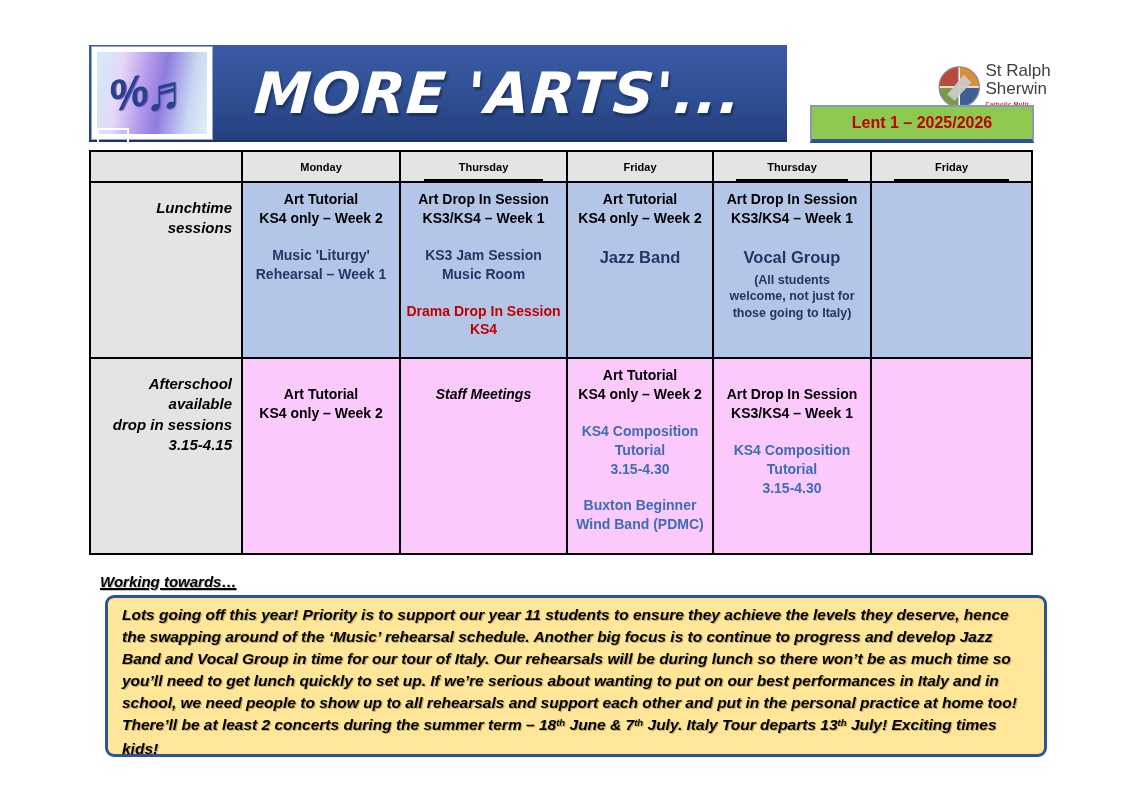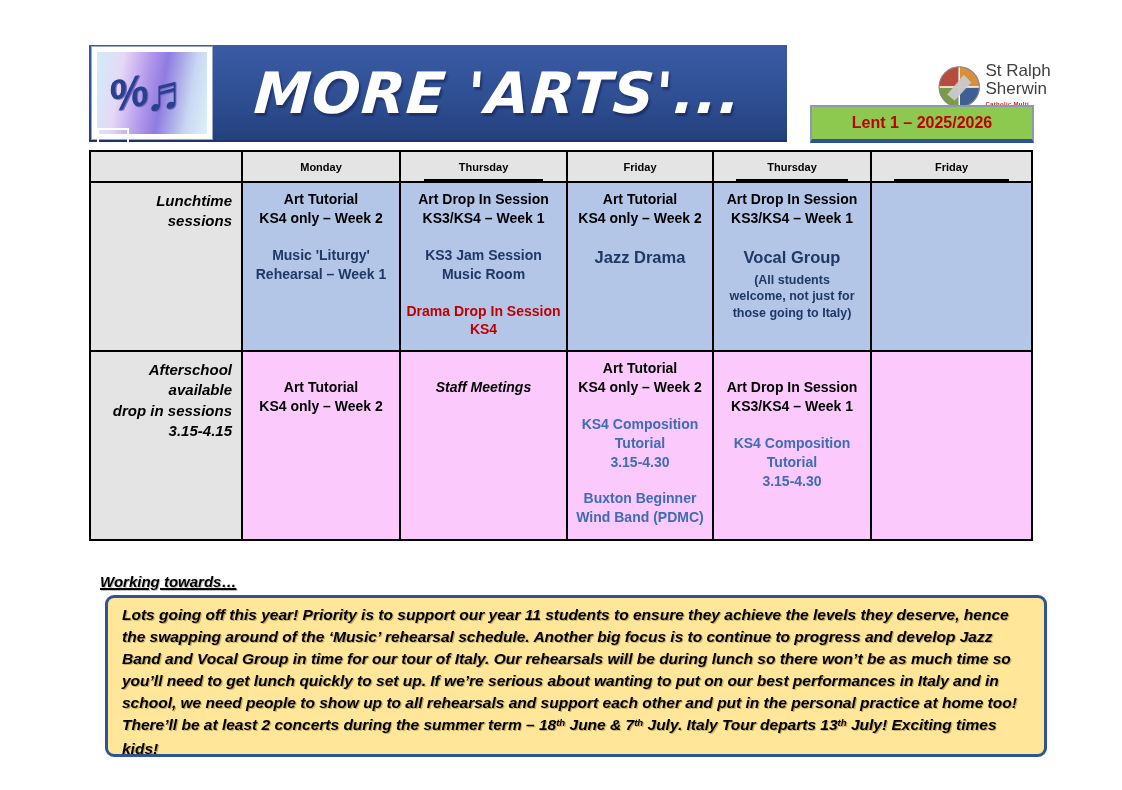--- a/index.html
+++ b/index.html
@@ -44,21 +44,21 @@
   .timetable th,.timetable td{border:2px solid #000;padding:2px 4px;position:relative;}
   .timetable thead th{height:25px;background:var(--cell_gray,#E4E4E4);
       font-size:11px;font-weight:bold;color:#000;text-align:center;vertical-align:middle;}
   td.lbl{background:var(--cell_gray,#E4E4E4);text-align:right;padding-right:9px;
       font-weight:bold;font-style:italic;font-size:15px;color:#000;
       vertical-align:top;white-space:pre-line;line-height:1.35;}
   tr.row-celeb td{height:46px;background:var(--cell_gray,#E4E4E4);vertical-align:middle;}
   tr.row-celeb td.lbl{color:var(--red,#C00000);}
   tr.row-lunch td{height:157px;background:var(--cell_blue,#B3C6E8);vertical-align:top;padding-top:7px;}
   tr.row-after td{height:177px;background:var(--cell_pink,#FBC9FB);vertical-align:top;padding-top:7px;}
-  tr.row-lunch td.lbl,tr.row-after td.lbl{background:var(--cell_gray,#E4E4E4);padding-top:8px;}
+  tr.row-lunch td.lbl,tr.row-after td.lbl{background:var(--cell_gray,#E4E4E4);padding-top:15px;}
 
   .blk{font-size:14px;font-weight:bold;text-align:center;white-space:pre-line;
        line-height:1.35;margin:0 0 18px 0;color:#000;}
   .blk:last-child{margin-bottom:0;}
   .c-red{color:var(--red,#C00000);}
   .c-navy{color:var(--navy,#1F3864);}
   .c-blue{color:var(--blue,#3E6DB5);}
   .big{font-size:16.5px;}
   .small{font-size:12.5px;line-height:1.3;}
   .tight{margin-bottom:4px;}
@@ -149,21 +149,21 @@
           <div class="blk">Art Drop In Session
 KS3/KS4 – Week 1</div>
           <div class="blk c-navy">KS3 Jam Session
 Music Room</div>
           <div class="blk c-red">Drama Drop In Session
 KS4</div>
         </td>
         <td>
           <div class="blk">Art Tutorial
 KS4 only – Week 2</div>
-          <div class="blk c-navy big">Jazz Drama</div>
+          <div class="blk c-navy big">Jazz Band</div>
         </td>
         <td>
           <div class="blk">Art Drop In Session
 KS3/KS4 – Week 1</div>
           <div class="blk c-navy big tight">Vocal Group</div>
           <div class="blk c-navy small">(All students
 welcome, not just for
 those going to Italy)</div>
         </td>
         <td></td>

